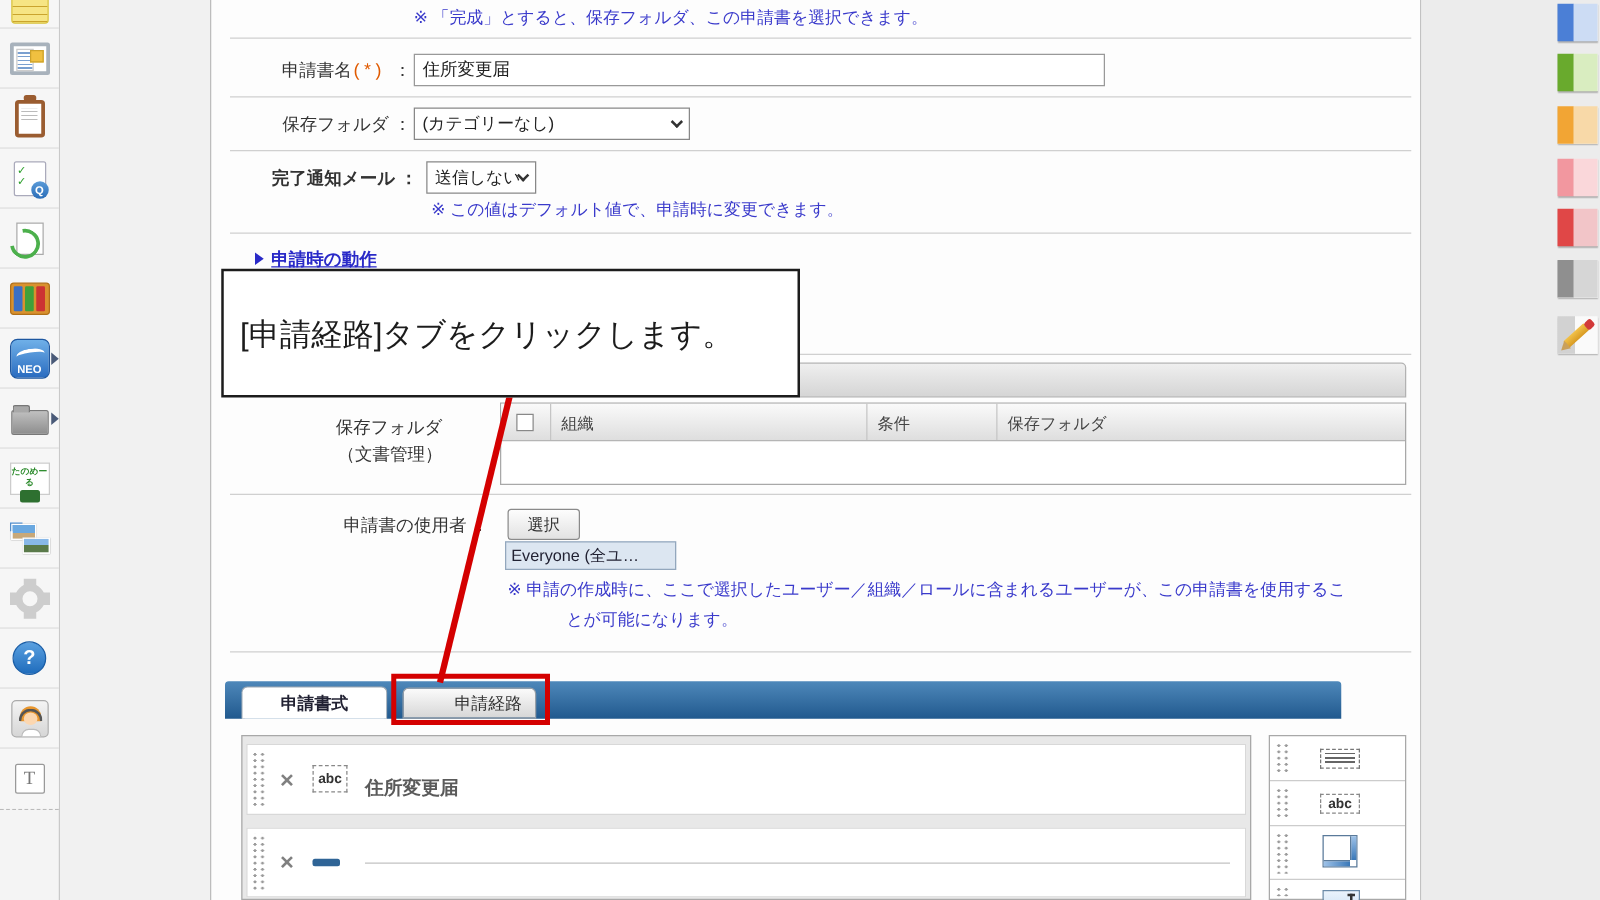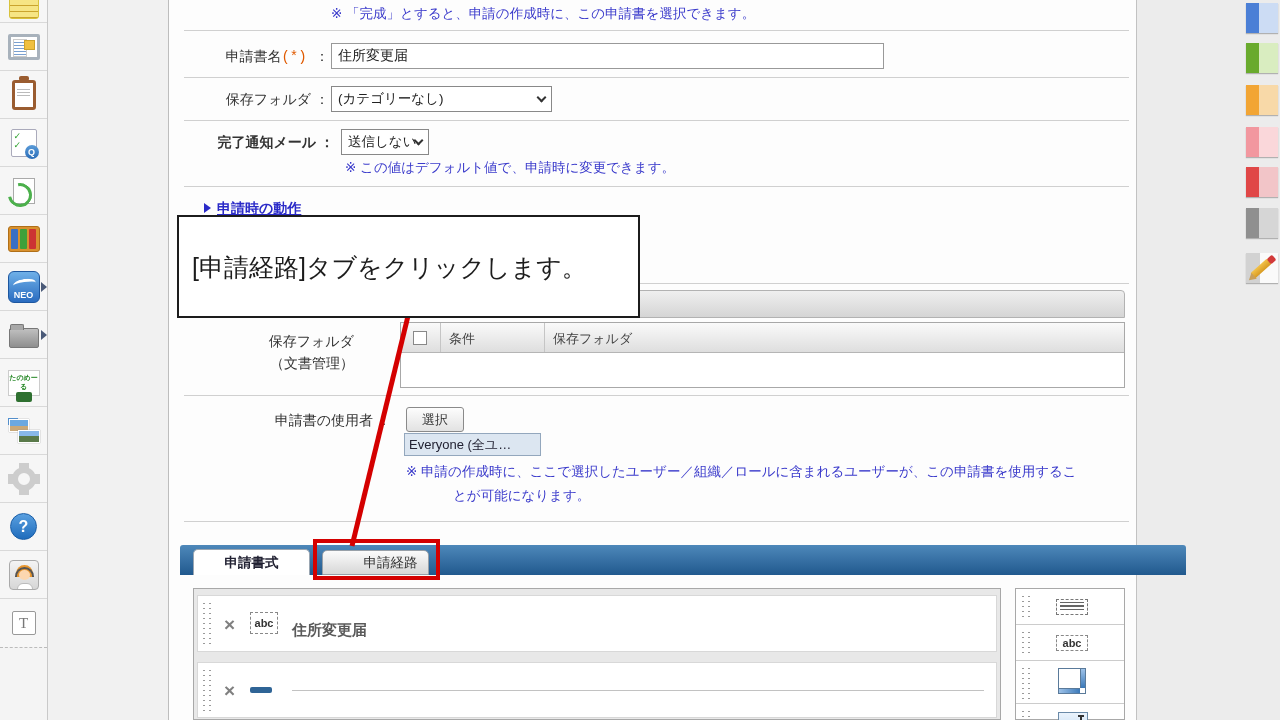--- a/index.html
+++ b/index.html
@@ -119,21 +119,21 @@
     border-left:6px solid transparent; border-right:6px solid transparent; }
   .vscroll .up { top:7px; border-bottom:7px solid #8a8a8a; }
   .vscroll .dn { bottom:7px; border-top:7px solid #8a8a8a; }
 
   .btn { position:absolute; background:linear-gradient(#fdfdfd,#e2e2e2); border:1px solid #8a8a8a;
     border-radius:3px; font-size:13px; color:#333; text-align:center; }
   .chip { position:absolute; background:#dce6f1; border:1px solid #93a7bd; color:#223;
     font-size:13px; padding:2px 4px; white-space:nowrap; overflow:hidden; }
 
   
-  #tabbar { position:absolute; left:180px; top:545px; width:1006px; height:30px;
+  #tabbar { position:absolute; left:180px; top:545px; width:893px; height:30px;
     background:linear-gradient(#4e88ba,#21598e); border-radius:3px 3px 0 0; }
   .tab { position:absolute; font-size:13.5px; text-align:center; border-radius:5px 5px 0 0; }
   .tab.active { left:13px; top:4px; width:117px; height:26px; background:#fff; color:#223;
     border:1px solid #9aa6b2; border-bottom:none; line-height:25px; font-weight:bold; }
   .tab.inactive { left:142px; top:5px; width:107px; height:25px;
     background:linear-gradient(#fbfbfb,#d7d7d7); color:#333; border:1px solid #98a0a8; line-height:23px;padding-left:30px; }
 
   
   #builder { position:absolute; left:193px; top:588px; width:808px; height:132px;
     background:#e8e8e8; border:1px solid #a8a8a8; }
@@ -246,21 +246,21 @@
     <div class="ic-T">T</div>
   </div>
   <div class="side-dash"></div>
 </div>
 
 <div id="gap"></div>
 <div id="rightpane"></div>
 
 <div id="content">
 
-  <div class="abs note" style="left:162px; top:5px;">※ 「完成」とすると、申請の作成時に、この申請書を選択できます。</div>
+  <div class="abs note" style="left:162px; top:5px;">※ 「完成」とすると、保存フォルダ、この申請書を選択できます。</div>
 
   <div class="sep" style="top:30px; left:15px;"></div>
   <div class="sep" style="top:77px; left:15px;"></div>
   <div class="sep" style="top:120px; left:15px;"></div>
   <div class="sep" style="top:186px; left:15px;"></div>
   <div class="sep" style="top:283px; left:15px;"></div>
   <div class="sep" style="top:395px; left:15px;"></div>
   <div class="sep" style="top:521px; left:15px;"></div>
 
   <div class="abs flabel" style="left:15px; top:48px; width:145px;font-family:Liberation Mono, monospace;">
@@ -300,20 +300,21 @@
   <div class="abs note" style="left:239px; top:487px;margin-left:45px;">とが可能になります。</div>
 </div>
 
 <div id="secbar"></div>
 
 <div id="sftable">
   <div class="sfhead">
     <div class="hc" style="width:40px; padding:0;">
         <span class="cbx" style="display:block;"></span>
       </div>
+    <div class="hc" style="width:253px;">組織</div>
     <div class="hc" style="width:104px;">条件</div>
     <div class="hc" style="flex:1; border-right:none;">保存フォルダ</div>
   </div>
 </div>
 
 <div id="tabbar">
   <div class="tab active">申請書式</div>
   <div class="tab inactive">申請経路</div>
 </div>
 

